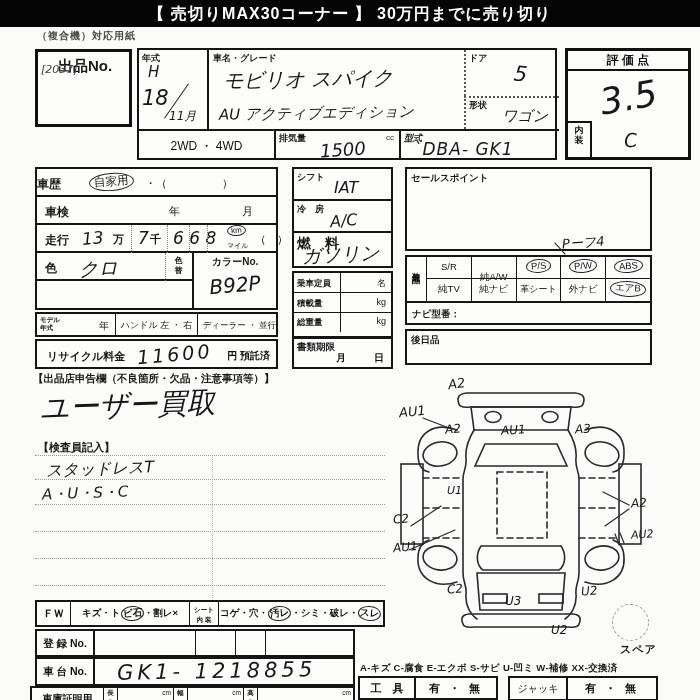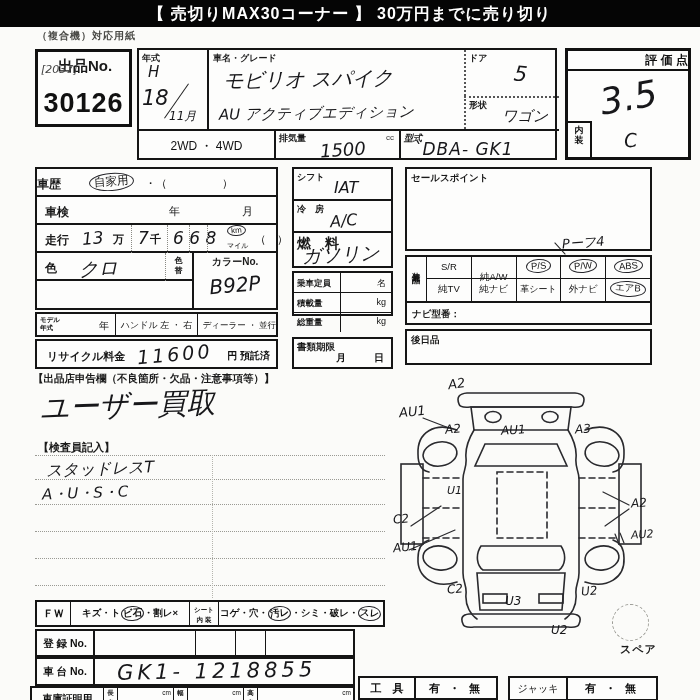--- a/index.html
+++ b/index.html
@@ -22,21 +22,20 @@
 
 <div class="page">
 
   <div class="abs" style="left:0;top:0;width:700px;height:27px;background:#050505;color:#fff;text-align:center;
               font-size:16px;font-weight:bold;line-height:27px;letter-spacing:1px;">【 売切りMAX30コーナー 】 30万円までに売り切り</div>
   <div class="abs" style="left:37px;top:29px;font-size:10px;color:#4a4a46;letter-spacing:1px;font-weight:bold;">（複合機）対応用紙</div>
 
   <div class="abs b3" style="left:35px;top:49px;width:97px;height:78px;">
     <span class="abs lbl" style="left:20px;top:5px;font-size:15px;">出品No.</span>
     <span class="abs hw" style="left:3px;top:11px;font-size:11px;color:#444;">[2037]</span>
-    <span class="abs" style="left:0;bottom:5px;width:100%;text-align:center;font-size:27px;font-weight:bold;letter-spacing:1px;">30126</span>
   </div>
 
   <div class="abs b" style="left:137px;top:48px;width:420px;height:112px;">
 
     <div class="abs" style="left:0;top:0;width:70px;height:79px;border-right:2px solid #151515;">
       <span class="abs lbl" style="left:3px;top:2px;font-size:9px;">年式</span>
       <span class="abs hw" style="left:9px;top:13px;font-size:15px;">H</span>
       <span class="abs hw" style="left:3px;top:36px;font-size:21px;">18</span>
       <span class="abs" style="left:37px;top:30px;height:42px;border-left:1.5px solid #222;transform:rotate(35deg);"></span>
       <span class="abs hw" style="left:30px;top:58px;font-size:12px;">11月</span>
@@ -65,21 +64,21 @@
       <span class="abs" style="right:5px;top:2px;font-size:8px;color:#333;">cc</span>
       <span class="abs hw" style="left:44px;top:8px;font-size:18px;transform:rotate(-4deg);">1500</span>
     </div>
     <div class="abs" style="left:260px;top:79px;width:160px;height:31px;border-top:2px solid #151515;border-left:2px solid #151515;">
       <span class="abs lbl" style="left:3px;top:1px;font-size:9px;font-style:italic;">型式</span>
       <span class="abs hw" style="left:12px;top:8px;font-size:17px;letter-spacing:1px;">`DBA- GK1</span>
     </div>
   </div>
 
   <div class="abs b3" style="left:565px;top:48px;width:126px;height:112px;">
-    <div style="height:20px;border-bottom:2px solid #111;text-align:right;font-size:12px;font-weight:bold;line-height:19px;">評 価 点</div>
+    <div style="height:20px;border-bottom:2px solid #111;text-align:center;font-size:12px;font-weight:bold;line-height:19px;">評 価 点</div>
     <span class="abs hw" style="left:32px;top:26px;font-size:36px;transform:rotate(-10deg);">3.5</span>
     <div class="abs" style="left:0;bottom:0;width:24px;height:36px;border-top:2px solid #111;border-right:2px solid #111;">
       <div style="width:11px;margin:3px auto 0;font-size:9px;font-weight:bold;line-height:1.1;text-align:center;">内装</div>
     </div>
     <span class="abs hw" style="left:56px;bottom:6px;font-size:19px;transform:rotate(-6deg);">C</span>
   </div>
 
   <div class="abs b" style="left:35px;top:167px;width:243px;height:143px;">
 
     <div class="abs" style="left:0;top:0;width:239px;height:28px;border-bottom:2px solid #151515;">
@@ -162,21 +161,21 @@
     <div class="abs" style="left:0;top:32px;width:97px;height:32px;border-bottom:2px solid #151515;">
       <span class="abs lbl" style="left:3px;top:2px;font-size:9px;">冷　房</span>
       <span class="abs hw" style="left:36px;top:10px;font-size:16px;transform:rotate(-5deg);">A/C</span>
     </div>
     <div class="abs" style="left:0;top:64px;width:97px;height:33px;">
       <span class="abs lbl" style="left:3px;top:2px;font-size:14px;">燃　料</span>
       <span class="abs hw" style="left:8px;top:9px;font-size:19px;transform:rotate(-3deg);">ガソリン</span>
     </div>
   </div>
 
-  <div class="abs b" style="left:292px;top:271px;width:101px;height:45px;">
+  <div class="abs b" style="left:292px;top:271px;width:101px;height:67px;">
     <div style="height:20px;border-bottom:1px solid #151515;position:relative;">
       <span class="abs lbl" style="left:3px;top:5px;font-size:8.5px;">乗車定員</span>
       <span class="abs" style="left:46px;top:0;height:100%;border-left:1px solid #151515;"></span>
       <span class="abs" style="right:5px;top:4px;font-size:9px;">名</span>
     </div>
     <div style="height:20px;border-bottom:1px solid #151515;position:relative;">
       <span class="abs lbl" style="left:3px;top:5px;font-size:8.5px;">積載量</span>
       <span class="abs" style="left:46px;top:0;height:100%;border-left:1px solid #151515;"></span>
       <span class="abs" style="right:5px;top:4px;font-size:9px;">kg</span>
     </div>
@@ -276,20 +275,21 @@
       <span style="font-size:10px;font-weight:bold;line-height:15px;">車庫証明用</span>
     </div>
     <div style="width:14px;border-right:1px solid #151515;font-size:6.5px;font-weight:bold;text-align:center;padding-top:1px;"><span>長さ</span></div>
     <div style="width:56px;border-right:1px solid #151515;font-size:6.5px;text-align:right;padding:1px 2px 0 0;"><span>cm</span></div>
     <div style="width:14px;border-right:1px solid #151515;font-size:6.5px;font-weight:bold;text-align:center;padding-top:1px;"><span>幅</span></div>
     <div style="width:56px;border-right:1px solid #151515;font-size:6.5px;text-align:right;padding:1px 2px 0 0;"><span>cm</span></div>
     <div style="width:14px;border-right:1px solid #151515;font-size:6.5px;font-weight:bold;text-align:center;padding-top:1px;"><span>高さ</span></div>
     <div style="flex:1;font-size:6.5px;text-align:right;padding:1px 2px 0 0;"><span>cm</span></div>
   </div>
 
+  <div class="abs lbl" style="left:360px;top:662px;font-size:9.5px;letter-spacing:0.3px;">A-キズ C-腐食 E-エクボ S-サビ U-凹ミ W-補修 XX-交換済</div>
 
   <div class="abs b" style="left:358px;top:676px;width:140px;height:24px;display:flex;">
     <div style="width:56px;border-right:2px solid #151515;text-align:center;">
       <span style="font-size:11px;font-weight:bold;line-height:21px;">工　具</span>
     </div>
     <div style="flex:1;text-align:center;">
       <span style="font-size:11px;font-weight:bold;line-height:21px;letter-spacing:3px;">有 ・ 無</span>
     </div>
   </div>
   <div class="abs b" style="left:508px;top:676px;width:150px;height:25px;display:flex;">

